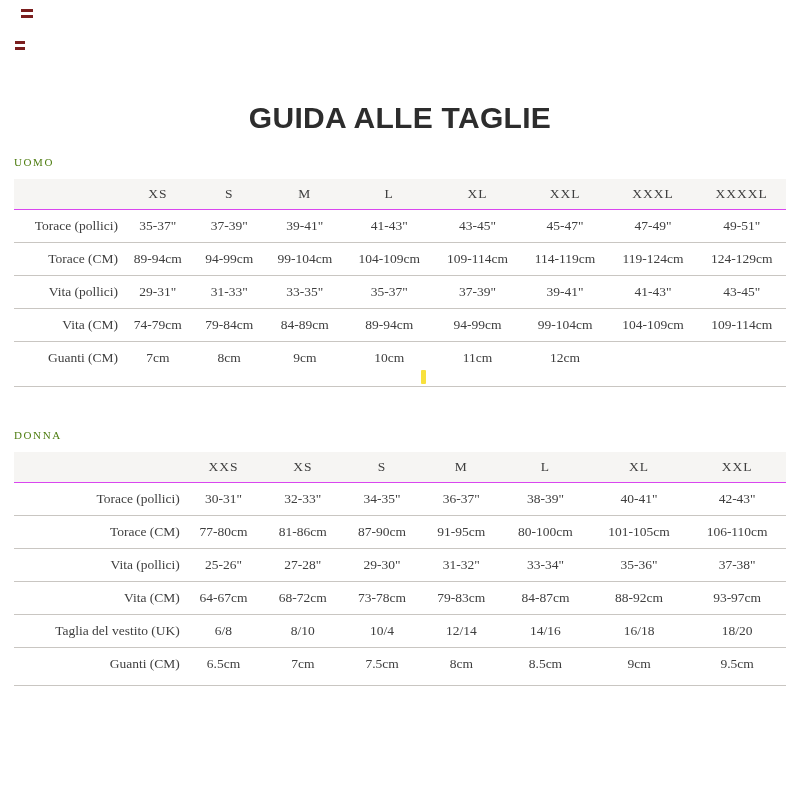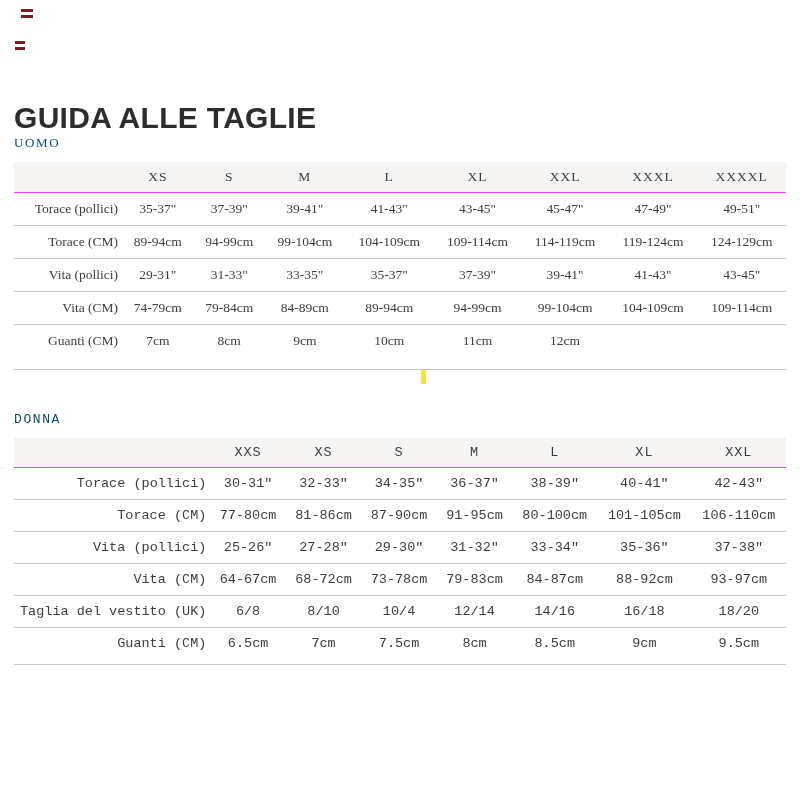--- a/index.html
+++ b/index.html
@@ -14,26 +14,28 @@
   }
   .page { padding: 0 14px; }
 
   h1.page-title {
     font-family: "Liberation Sans", sans-serif;
     font-weight: 700;
     font-size: 30px;
     letter-spacing: 0.3px;
     color: #2d2d2d;
     margin: 101px 0 0 0;
+    text-align: center;
   }
 
   .section-label {
-    font-size: 13px;
+    font-size: 11px;
     letter-spacing: 1.6px;
-    color: #0c4a6e;
+    color: #4d7c0f;
+    margin-top: 21px;
   }
 
   table.size-table {
     width: 100%;
     border-collapse: collapse;
     table-layout: auto;
     font-size: 13.5px;
     margin-top: 11px;
     color: #3e3e3e;
   }
@@ -58,21 +60,21 @@
     padding-left: 6px;
   }
   table.uomo col.label-col  { width: 14%; }
   table.donna col.label-col { width: 22%; }
 
   table.uomo tbody tr:last-child th,
   table.uomo tbody tr:last-child td { padding-bottom: 20px; }
   table.donna tbody tr:last-child th,
   table.donna tbody tr:last-child td { padding-bottom: 13px; }
 
-  .donna-section { margin-top: 42px; font-family: Liberation Mono, monospace; }
+  .donna-section { margin-top: 42px; }
 
   .caret-artifact {
     position: absolute;
     left: 421px;
     top: 370px;
     width: 5px;
     height: 14px;
     background: var(--caret-yellow, #f8e13d);
     border-radius: 1px;
   }

